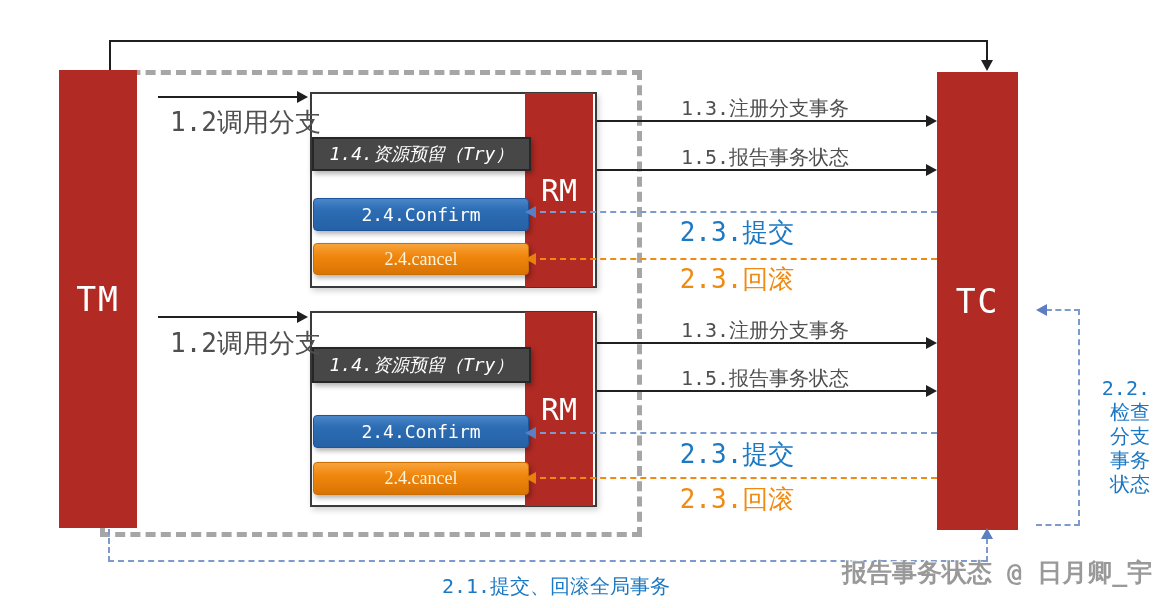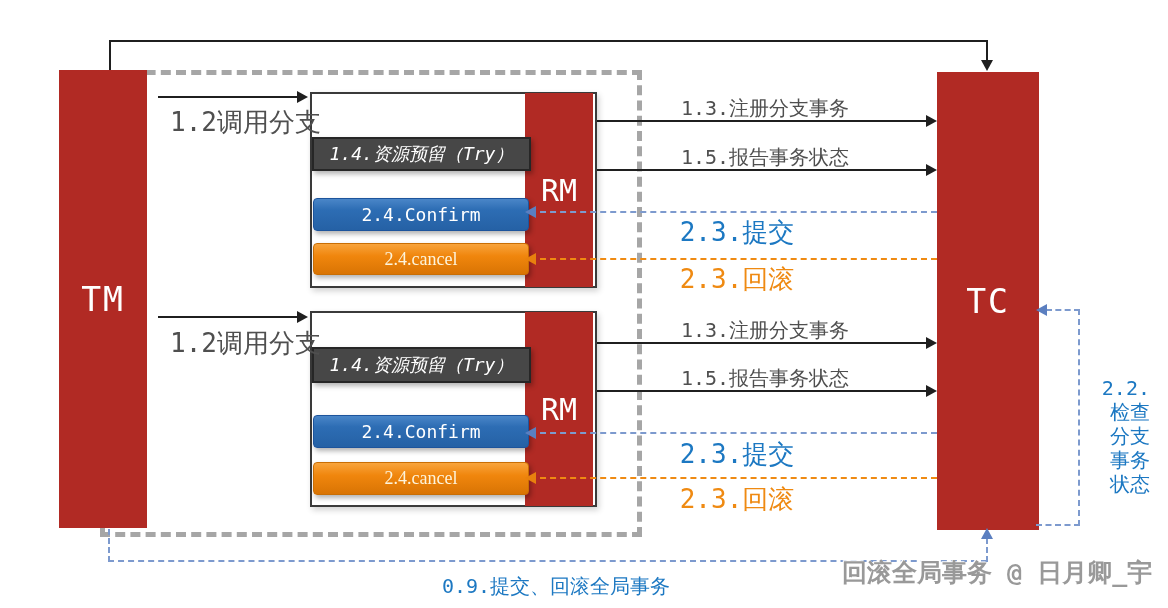--- a/index.html
+++ b/index.html
@@ -54,25 +54,25 @@
 
 <div id="stage">
 
   <div class="abs scope" style="left:100px;top:70px;width:532px;height:457px;"></div>
 
   <div class="abs vline" style="left:109px;top:40px;height:32px;"></div>
   <div class="abs hline" style="left:109px;top:40px;width:879px;"></div>
   <div class="abs vline" style="left:986px;top:42px;height:20px;"></div>
   <div class="abs tri tri-down" style="left:981px;top:60px;"></div>
 
-  <div class="abs bar" style="left:59px;top:70px;width:88px;height:458px;justify-content:center;">
+  <div class="abs bar" style="left:59px;top:70px;width:78px;height:458px;justify-content:center;">
     <span class="bar-label">TM</span>
   </div>
 
-  <div class="abs bar" style="left:937px;top:72px;width:102px;height:458px;">
+  <div class="abs bar" style="left:937px;top:72px;width:81px;height:458px;">
     <span class="bar-label">TC</span>
   </div>
 
   <div class="abs gbox" style="left:310px;top:92px;width:283px;height:192px;"></div>
   <div class="abs rmbar" style="left:525px;top:93px;width:68px;height:194px;">
     <span class="rm-label">RM</span>
   </div>
   <div class="abs inner try" style="left:312px;top:137px;width:215px;height:30px;">
     <span>1.4.资源预留（Try）</span>
   </div>
@@ -134,27 +134,27 @@
   <div class="abs lbl lbl-sm lbl-blue" style="left:585px;top:437px;width:304px;">2.3.提交</div>
 
   <div class="abs dash-h-orange" style="left:530px;top:477px;width:407px;"></div>
   <div class="abs tri tri-left-orange" style="left:525px;top:472px;"></div>
   <div class="abs lbl lbl-sm lbl-orange" style="left:585px;top:482px;width:304px;">2.3.回滚</div>
 
   <div class="abs dash-v-blue" style="left:108px;top:529px;height:33px;"></div>
   <div class="abs dash-h-blue" style="left:108px;top:560px;width:879px;"></div>
   <div class="abs dash-v-blue" style="left:986px;top:538px;height:24px;"></div>
   <div class="abs tri tri-up-blue" style="left:981px;top:528px;"></div>
-  <div class="abs lbl lbl-blue" style="left:400px;top:573px;width:312px;">0.9.提交、回滚全局事务</div>
+  <div class="abs lbl lbl-blue" style="left:400px;top:573px;width:312px;">2.1.提交、回滚全局事务</div>
 
   <div class="abs dash-h-blue" style="left:1046px;top:309px;width:34px;"></div>
   <div class="abs tri tri-left-blue" style="left:1036px;top:304px;"></div>
   <div class="abs dash-v-blue" style="left:1078px;top:309px;height:217px;"></div>
   <div class="abs dash-h-blue" style="left:1036px;top:524px;width:44px;"></div>
   <div class="abs vtext" style="left:1090px;top:376px;width:60px;">2.2.
 检查
 分支
 事务
 状态</div>
 
-  <div class="abs watermark" style="left:842px;top:556px;">回滚全局事务 @ 日月卿_宇</div>
+  <div class="abs watermark" style="left:842px;top:556px;">报告事务状态 @ 日月卿_宇</div>
 
 </div>
 
 </body></html>

